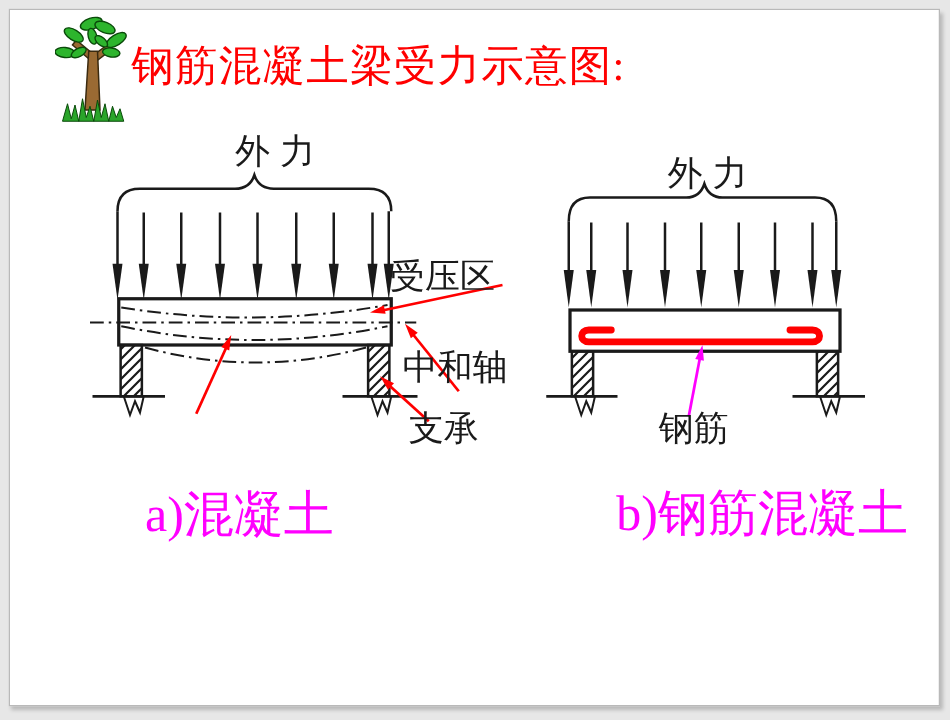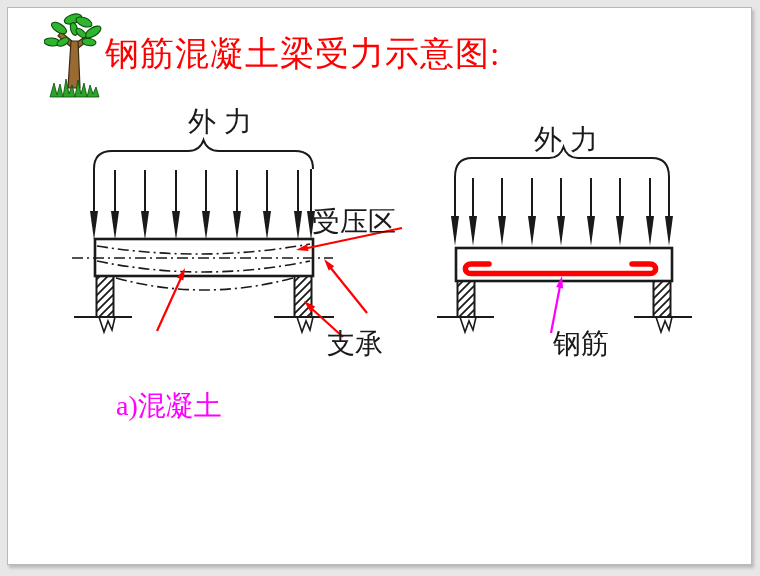--- a/index.html
+++ b/index.html
@@ -12,21 +12,21 @@
        font-family:"Liberation Serif", serif; overflow:hidden;}
   .viewport{position:relative;width:732px;height:576px;}
   .page{position:absolute;left:7px;top:7px;width:743px;height:556px;
         background:var(--page_white,#fff);border:1px solid #b9b9b9;
         box-shadow:2px 3px 3px rgba(0,0,0,0.20);}
   .stage{position:absolute;left:0;top:0;width:760px;height:576px;}
   .lbl{position:absolute;color:var(--ink_black,#1a1a1a);white-space:nowrap;line-height:1.05;}
   .t28{font-size:28px;}
   .title{position:absolute;left:105px;top:36px;font-size:34px;letter-spacing:1px;
          color:var(--title_red,#f00);white-space:nowrap;line-height:1.05;}
-  .cap{position:absolute;font-size:28px;color:var(--label_magenta,#f0f);
+  .cap{position:absolute;font-size:40px;color:var(--label_magenta,#f0f);
        white-space:nowrap;line-height:1.05;}
   .ls8{letter-spacing:8px;}
   svg{position:absolute;left:0;top:0;}
   
   .ink{stroke:var(--ink_black,#1a1a1a);fill:none;}
   .inkfill{fill:var(--ink_black,#1a1a1a);stroke:none;}
   .beam{fill:#ffffff;stroke:var(--ink_black,#1a1a1a);stroke-width:2.6;}
   .dashdot{stroke:var(--ink_black,#1a1a1a);fill:none;stroke-width:1.6;
            stroke-dasharray:11 4 2 4;}
   .redline{stroke:var(--annotation_red,#f00);stroke-width:2.2;fill:none;}
@@ -162,21 +162,23 @@
 
         <g>
           <line class="magline" x1="551" y1="333" x2="560" y2="286"></line>
           <polygon class="magfill" points="562,276 563.1,288.5 556.2,287.1"></polygon>
         </g>
       </g>
     </svg>
 
     <span class="lbl t28 ls8" style="left:188px;top:107px">外力</span>
     <span class="lbl t28" style="left:312px;top:207px">受压区</span>
+    <span class="lbl t28" style="left:322px;top:280px">中和轴</span>
     <span class="lbl t28" style="left:327px;top:329px">支承</span>
 
     <span class="lbl t28 ls8" style="left:534px;top:125px">外力</span>
-    <span class="lbl t28" style="left:553px;top:329px">钢筋</span>
+    <span class="lbl t28" style="left:527px;top:329px">钢筋</span>
 
     <span class="cap" style="left:116px;top:391px">a)混凝土</span>
+    <span class="cap" style="left:493px;top:390px">b)钢筋混凝土</span>
 
   </div>
 </div>
 
 </body></html>

